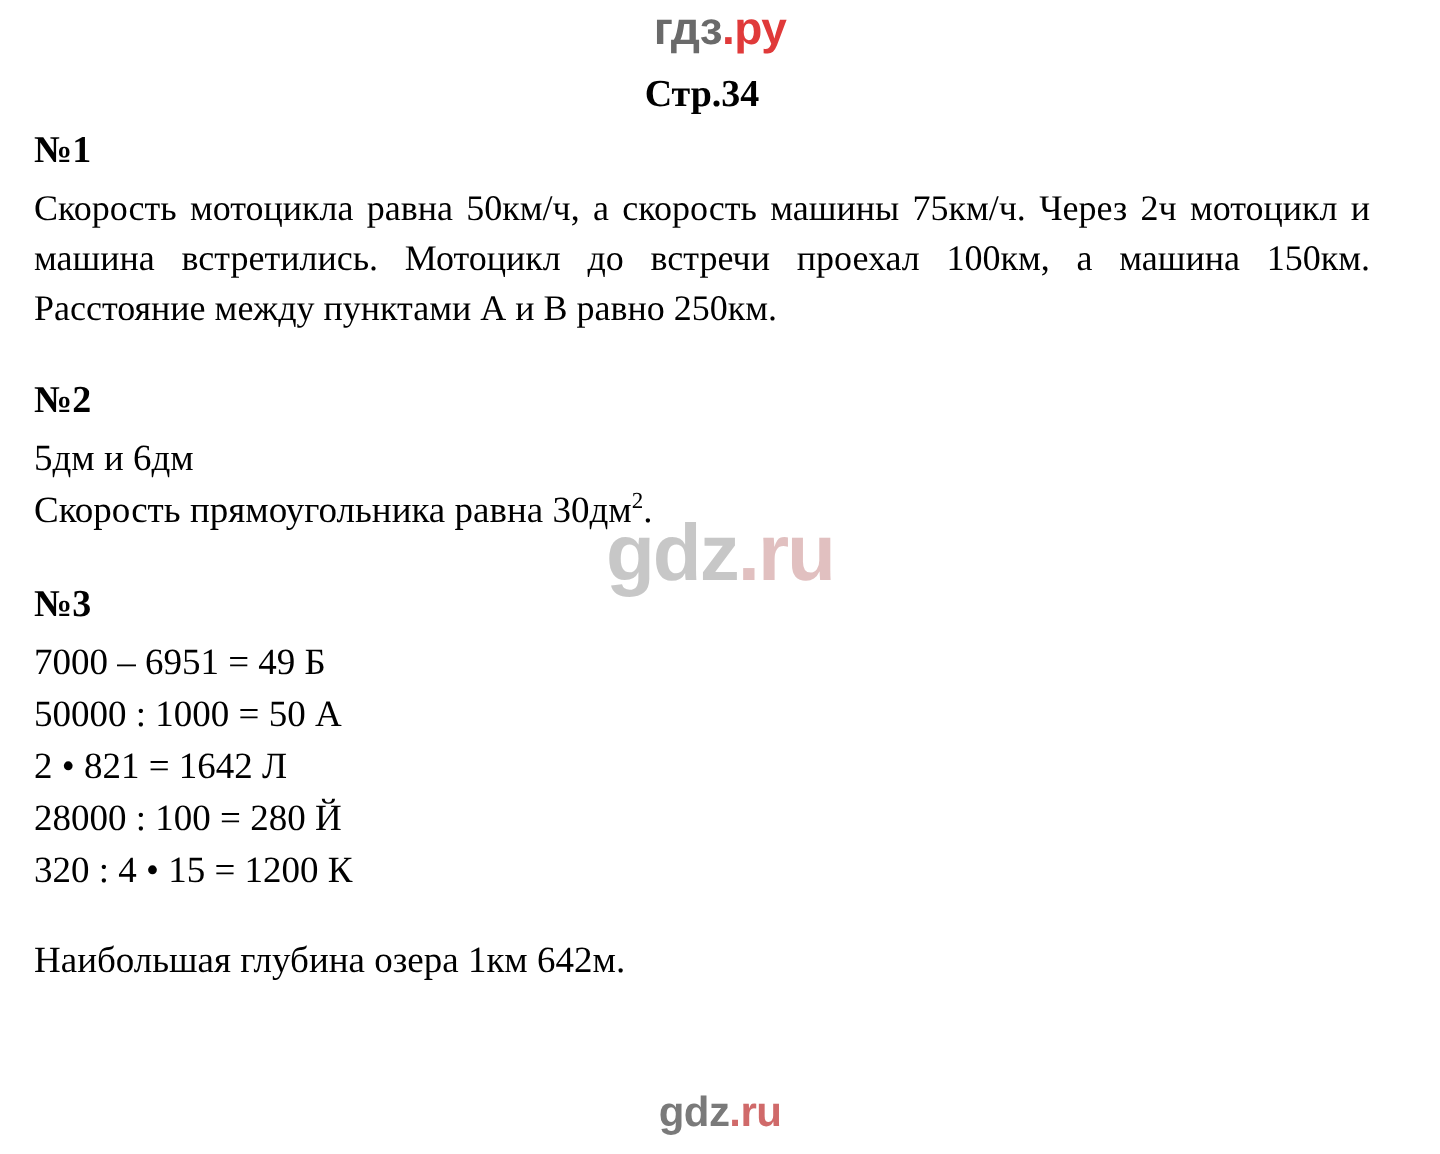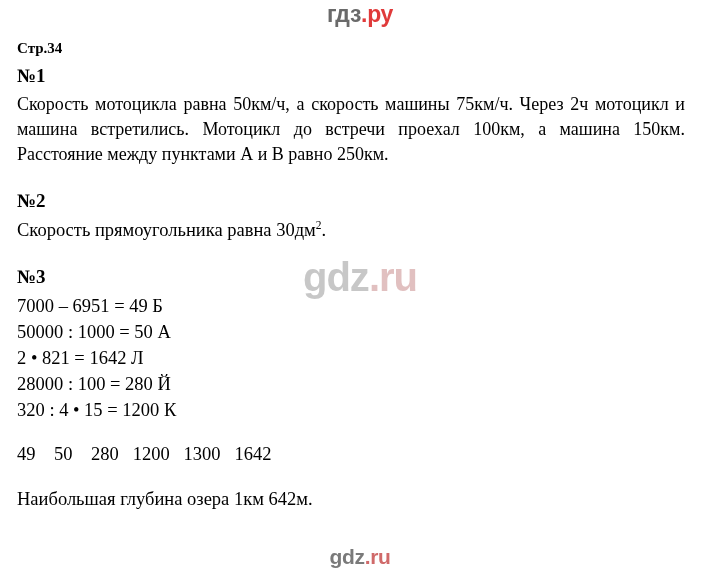--- a/index.html
+++ b/index.html
@@ -70,24 +70,25 @@
   .brand-bottom .accent { color: #d06a6a; }
 
   
   .content {
     position: absolute;
     left: 17px;
     top: 36px;
     width: 668px;
   }
   .page-label {
-    font-size: 15px;
+    font-size: 19px;
     font-weight: bold;
     margin: 0 0 4px 0;
     line-height: 24px;
+    text-align: center;
   }
   .task-num {
     font-size: 19px;
     font-weight: bold;
     margin: 0 0 5px 0;
     line-height: 23px;
   }
   .task-num.spaced { margin-top: 22px; }
   .para {
     font-size: 18px;
@@ -127,31 +128,31 @@
   <div class="brand-top"><span>гдз</span><span class="accent">.ру</span></div>
 
   <div class="content">
 
     <div class="page-label">Стр.34</div>
 
     <div class="task-num">№1</div>
     <p class="para">Скорость мотоцикла равна 50км/ч, а скорость машины 75км/ч. Через 2ч мотоцикл и машина встретились. Мотоцикл до встречи проехал 100км, а машина 150км. Расстояние между пунктами А и В равно 250км.</p>
 
     <div class="task-num spaced">№2</div>
+    <p class="line">5дм и 6дм</p>
     <p class="line"><span>Скорость прямоугольника равна 30дм</span><sup>2</sup><span>.</span></p>
 
     <div class="task-num spaced">№3</div>
     <p class="line">7000 – 6951 = 49 Б</p>
     <p class="line">50000 : 1000 = 50 А</p>
     <p class="line">2 • 821 = 1642 Л</p>
     <p class="line">28000 : 100 = 280 Й</p>
     <p class="line">320 : 4 • 15 = 1200 К</p>
 
     <div class="answer-grid">
-      <span class="row">49    50    280   1200   1300   1642</span>
     </div>
 
     <p class="closing">Наибольшая глубина озера 1км 642м.</p>
 
   </div>
 
   <div class="watermark"><span>gdz</span><span class="accent">.ru</span></div>
 
   <div class="brand-bottom"><span>gdz</span><span class="accent">.ru</span></div>
 

